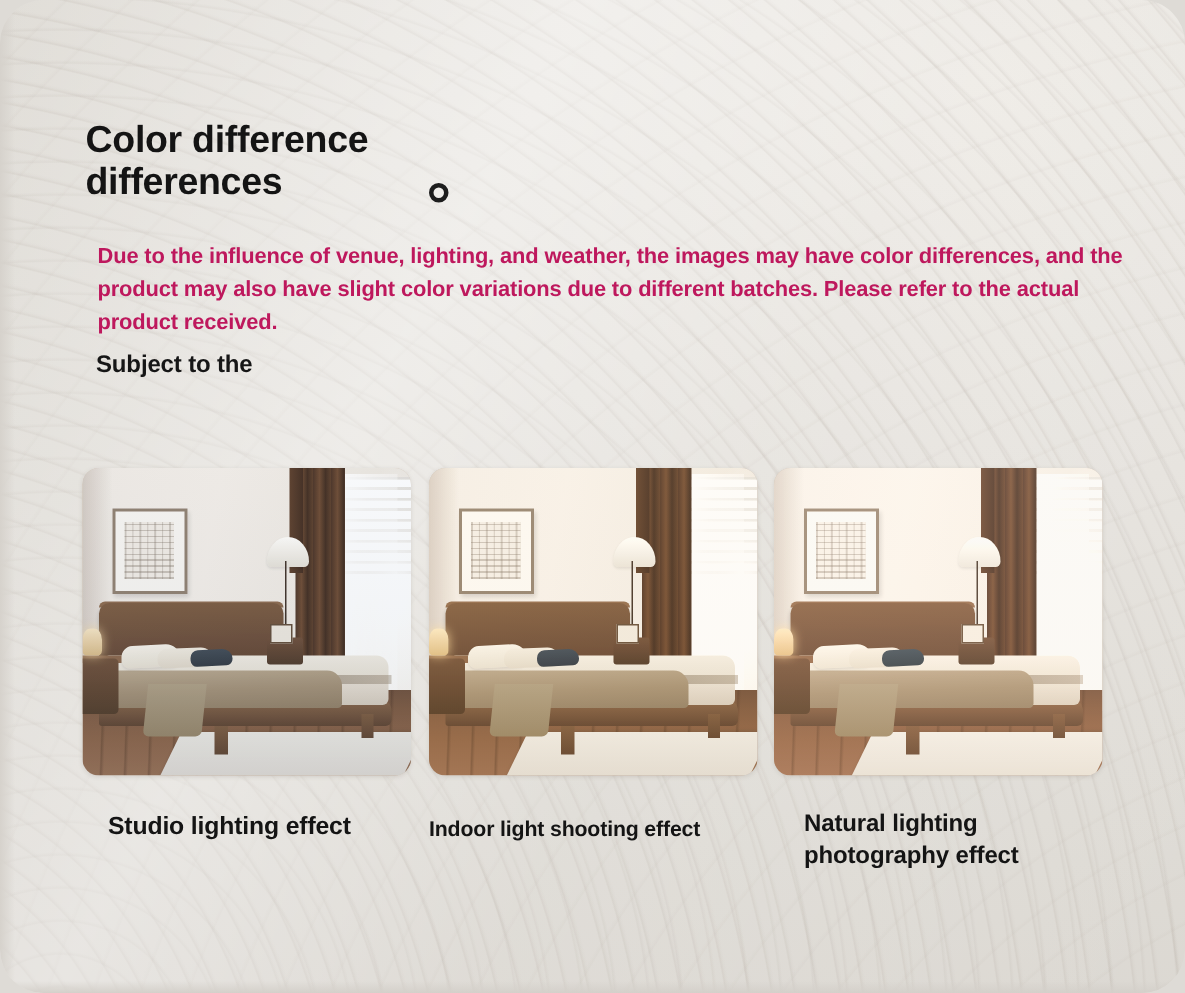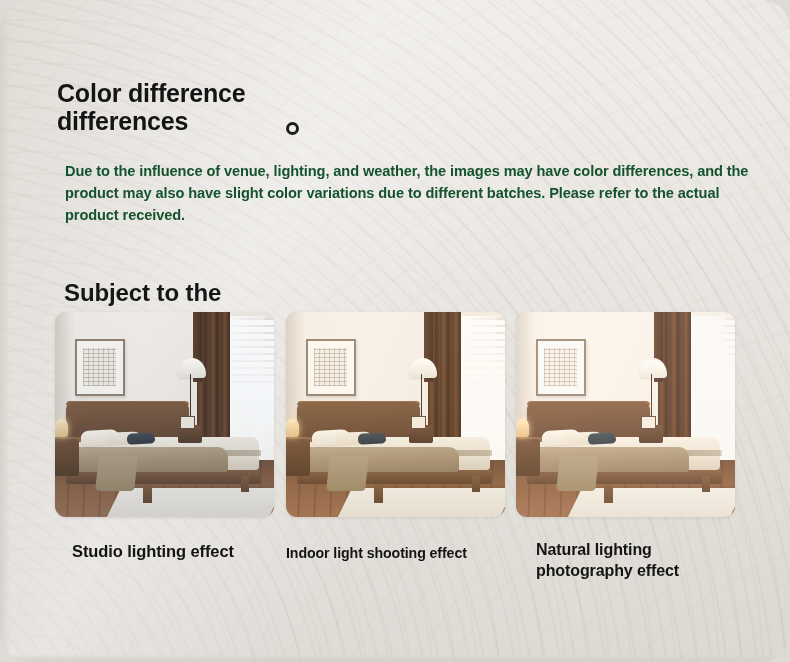--- a/index.html
+++ b/index.html
@@ -112,35 +112,34 @@
   }
 
   .body-text {
     position: absolute;
     left: 65px;
     top: 160px;
     width: 690px;
     font-size: 14.6px;
     font-weight: bold;
     line-height: 1.52;
-    color: #14532d;
+    color: #be185d;
     letter-spacing: -0.1px;
   }
 
   .subject-text {
     position: absolute;
     left: 64px;
     top: 234px;
     width: 330px;
-    font-size: 24px;
+    font-size: 16px;
     font-weight: bold;
     line-height: 1.25;
     color: #161616;
     letter-spacing: -0.1px;
-    margin-top: 44px;
   }
   .subject-text .l2 { display: block; }
 
   
   .photos { position: absolute; left: 0; top: 0; }
 
   .photo {
     position: absolute;
     border-radius: 11px;
     overflow: hidden;

